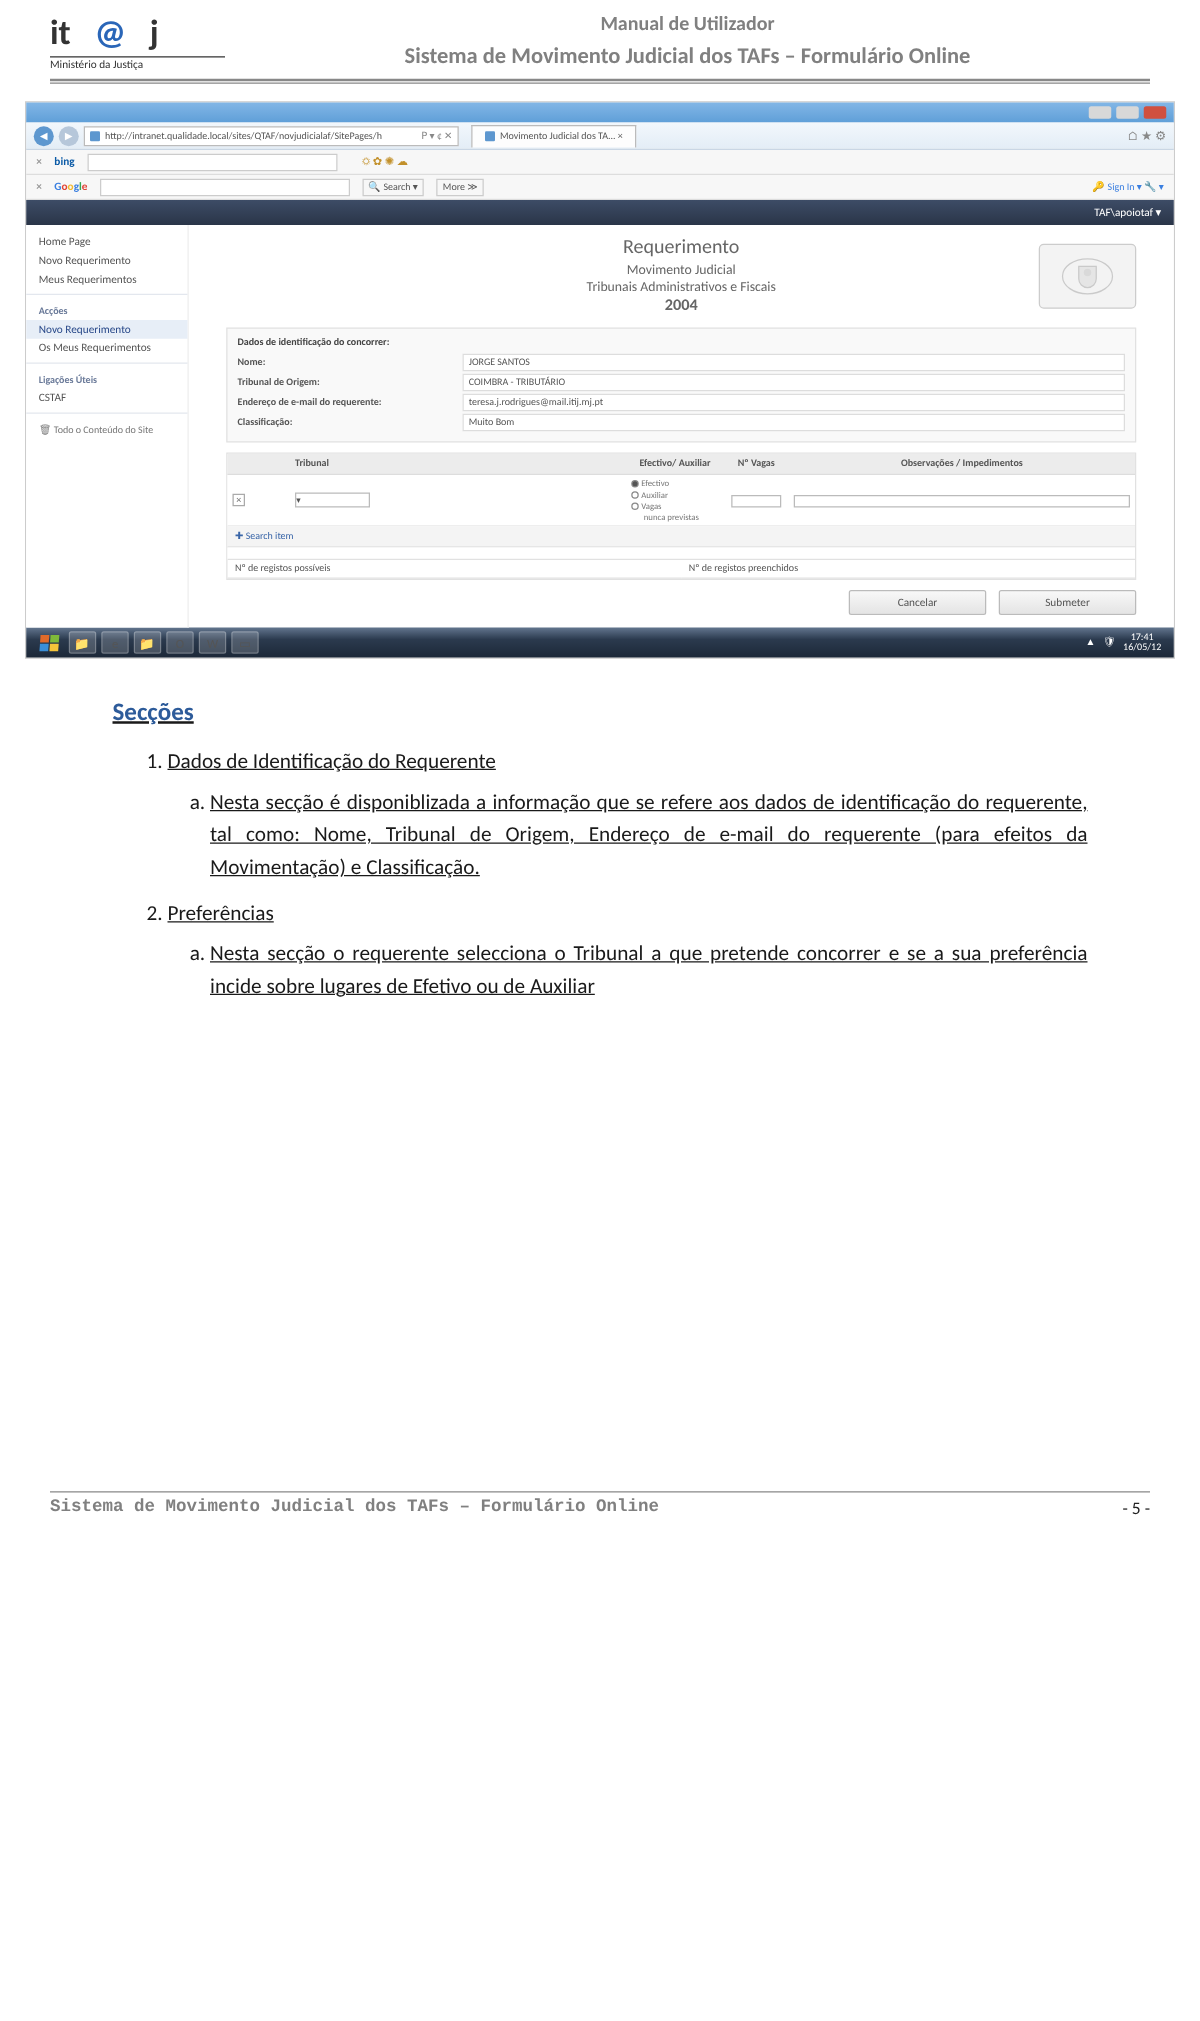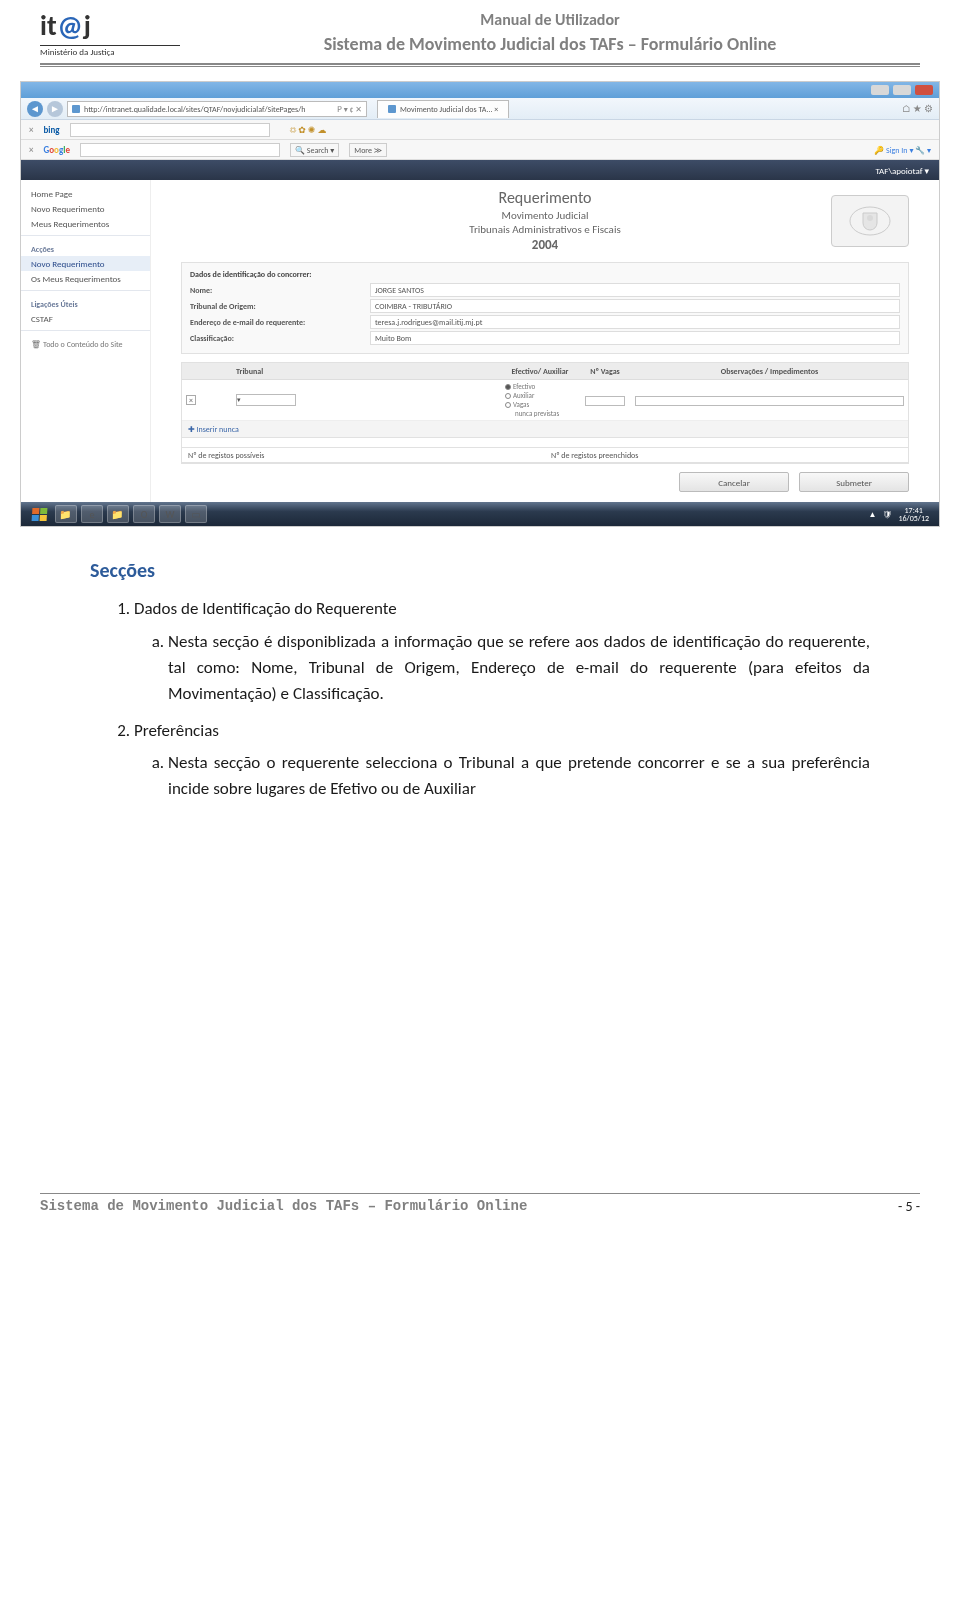--- a/index.html
+++ b/index.html
@@ -13,21 +13,21 @@
   
   .page-header {
     display: flex;
     align-items: center;
     padding: 8px 40px 2px 40px;
   }
   .page-header .logo {
     width: 140px;
     flex-shrink: 0;
   }
-  .logo-main { font-size: 28px; font-weight: bold; color: #333; display: flex; align-items: center; gap: 1px; }
+  .logo-main { font-size: 28px; font-weight: bold; color: #333; display: flex; align-items: center; gap: 19px; }
   .logo-at { color: #2a66b8; font-weight: bold; }
   .logo-sub { font-size: 9px; color: #333; border-top: 1px solid #333; margin-top: 2px; }
   .page-header .titles { flex: 1; text-align: center; }
   .page-header .titles .t1 { font-size: 16px; font-weight: bold; color: #808080; margin-bottom: 4px; }
   .page-header .titles .t2 { font-size: 18px; font-weight: bold; color: #808080; }
   .header-rule { margin: 4px 40px 0 40px; border-top: 2px solid #888; border-bottom: 1px solid #888; height: 4px; }
 
   
   .screenshot {
     width: 920px;
@@ -185,21 +185,21 @@
   .taskbar .spacer { flex: 1; position: relative; }
   .taskbar .blur {
     position: absolute; inset: 0;
     background: radial-gradient(circle at 40% 50%, rgba(200,200,220,.55), transparent 50%),
                 radial-gradient(circle at 70% 50%, rgba(180,190,210,.5), transparent 55%);
     filter: blur(2px);
   }
   .taskbar .tray { display: flex; align-items: center; gap: 6px; color: #fff; font-size: 8px; padding-right: 4px; }
 
   
-  .doc-body { padding: 28px 90px 0 90px; font-size: 17px; color: #1a1a1a; line-height: 1.55; }
+  .doc-body { padding: 28px 90px 0 90px; font-size: 17px; color: #1a1a1a; line-height: 1.55; text-decoration: underline; }
   .doc-body .sec-title { color: #2d5b9a; font-weight: bold; font-size: 20px; margin-bottom: 10px; }
   .ol1 { list-style: decimal; padding-left: 44px; }
   .ol1 > li { margin-bottom: 10px; }
   .sub { list-style: lower-alpha; padding-left: 34px; margin-top: 6px; text-align: justify; }
   .sub li { margin-bottom: 4px; }
   .filler { height: 380px; }
 
   
   .footer-rule { margin: 0 40px; border-top: 1px solid #888; }
   .footer { display: flex; justify-content: space-between; padding: 4px 40px 18px 40px; }
@@ -357,21 +357,21 @@
                 </div>
               <div class="radio-opt">
                   <span style="width:8px"></span>
                   <span>nunca previstas</span>
                 </div>
             </div>
           </div>
           <div class="col-vag"><input type="text" style=""></div>
           <div class="col-obs"><input type="text" style=""></div>
         </div>
-        <div class="link-row">✚ Inserir nunca</div>
+        <div class="link-row">✚ Search item</div>
         <div style="height:10px;background:#fff;border-bottom:1px solid #e1e1e1"></div>
         <div class="stats-row">
           <div>Nº de registos possíveis</div>
           <div>Nº de registos preenchidos</div>
         </div>
       </div>
 
       <div class="btn-row">
         <div class="sp-btn">Cancelar</div>
         <div class="sp-btn">Submeter</div>

